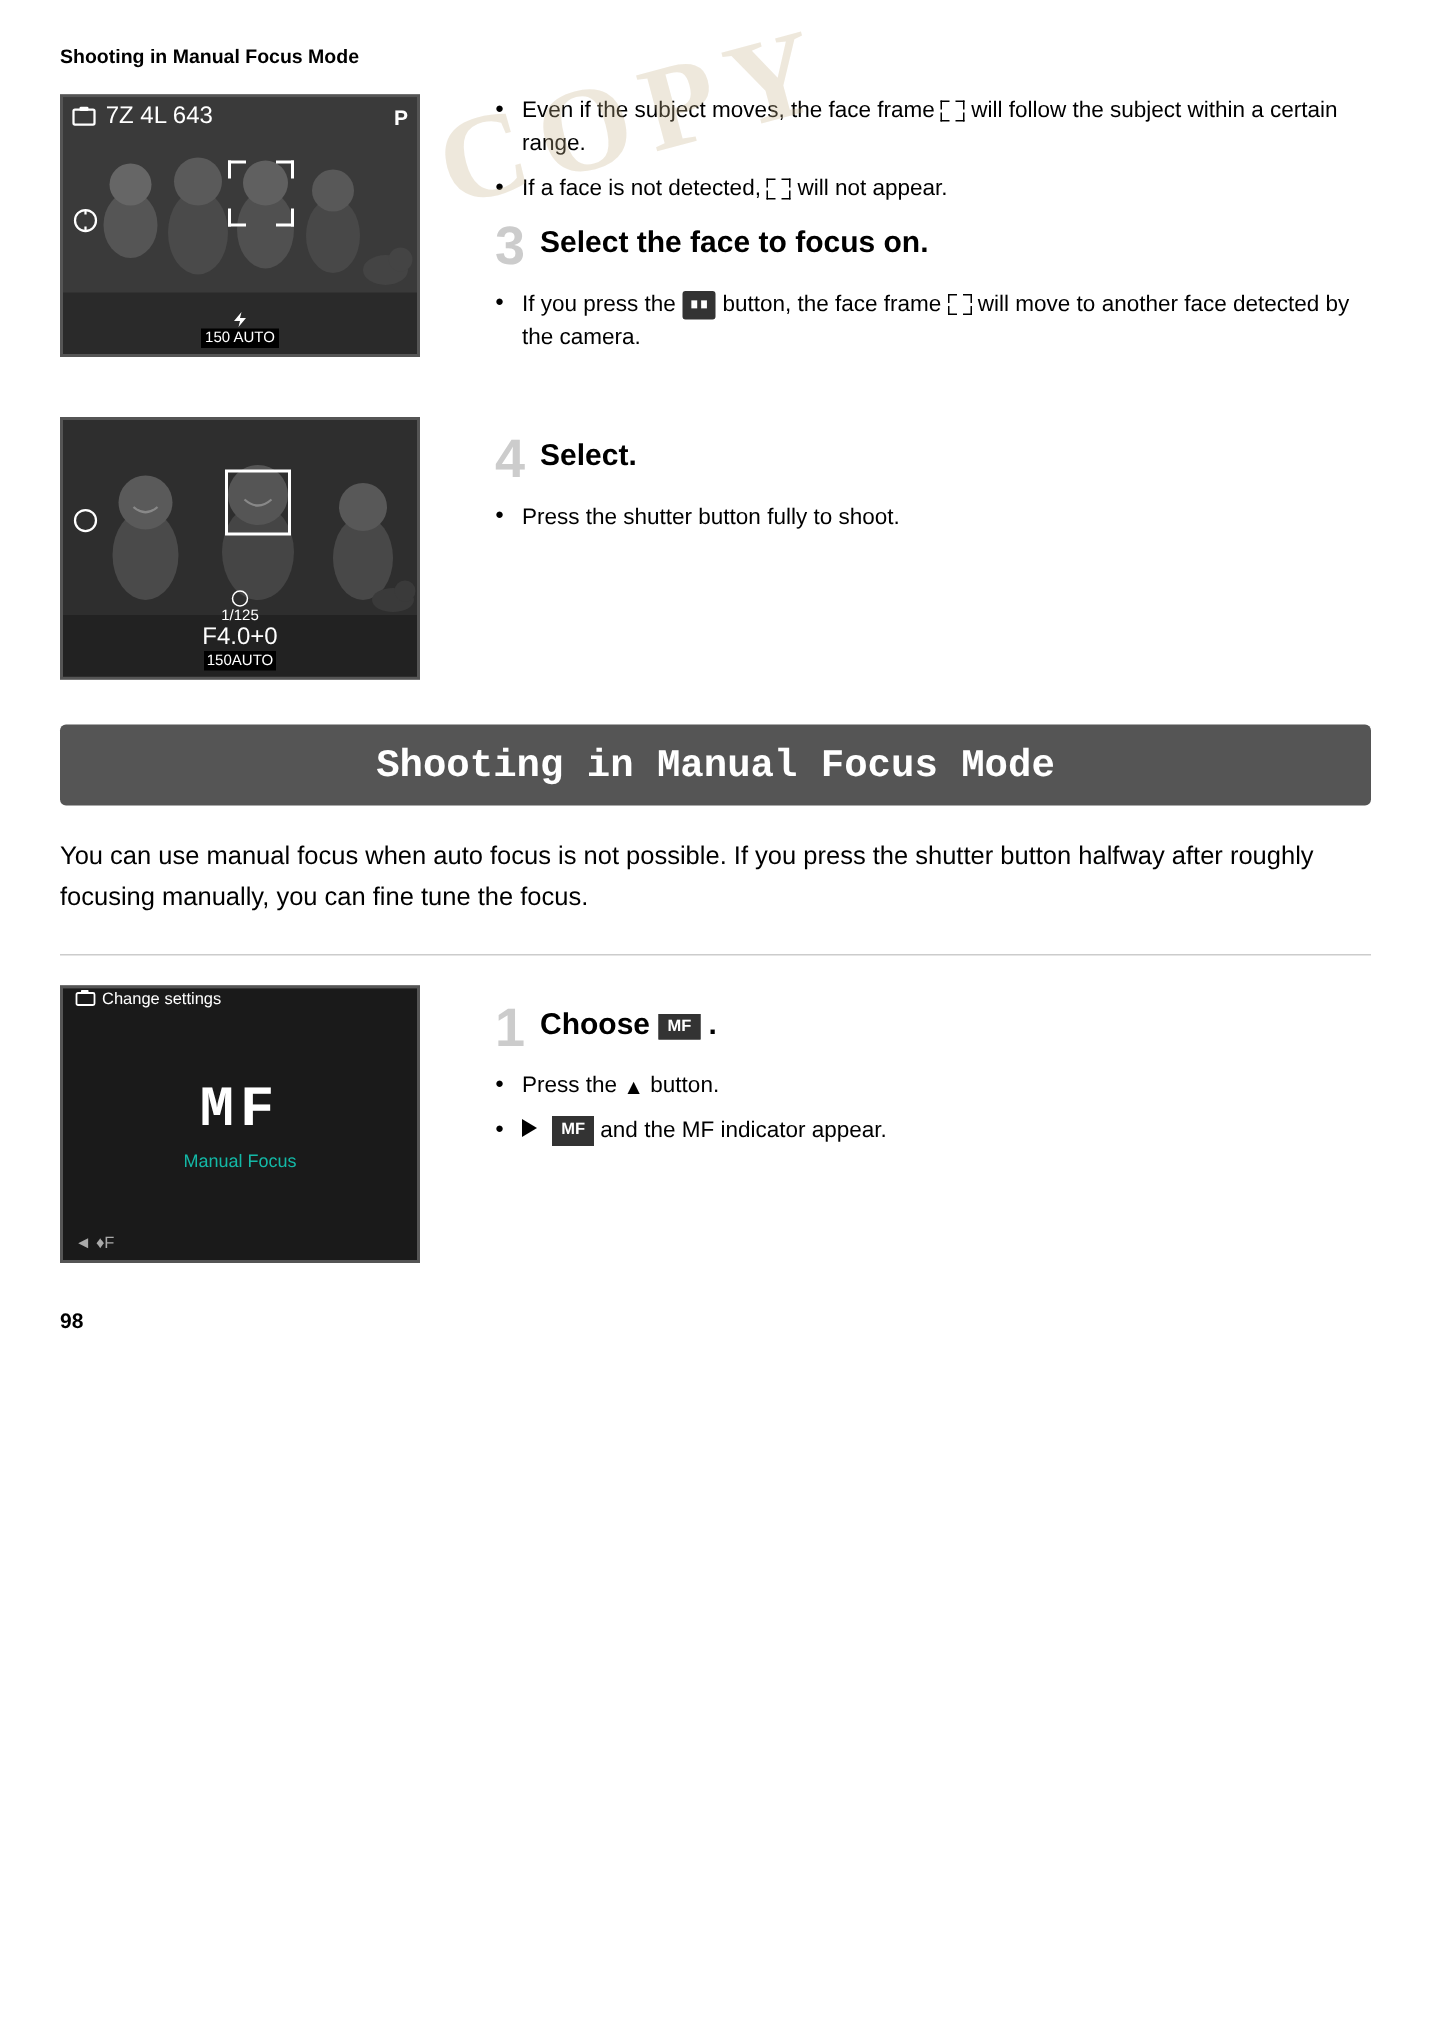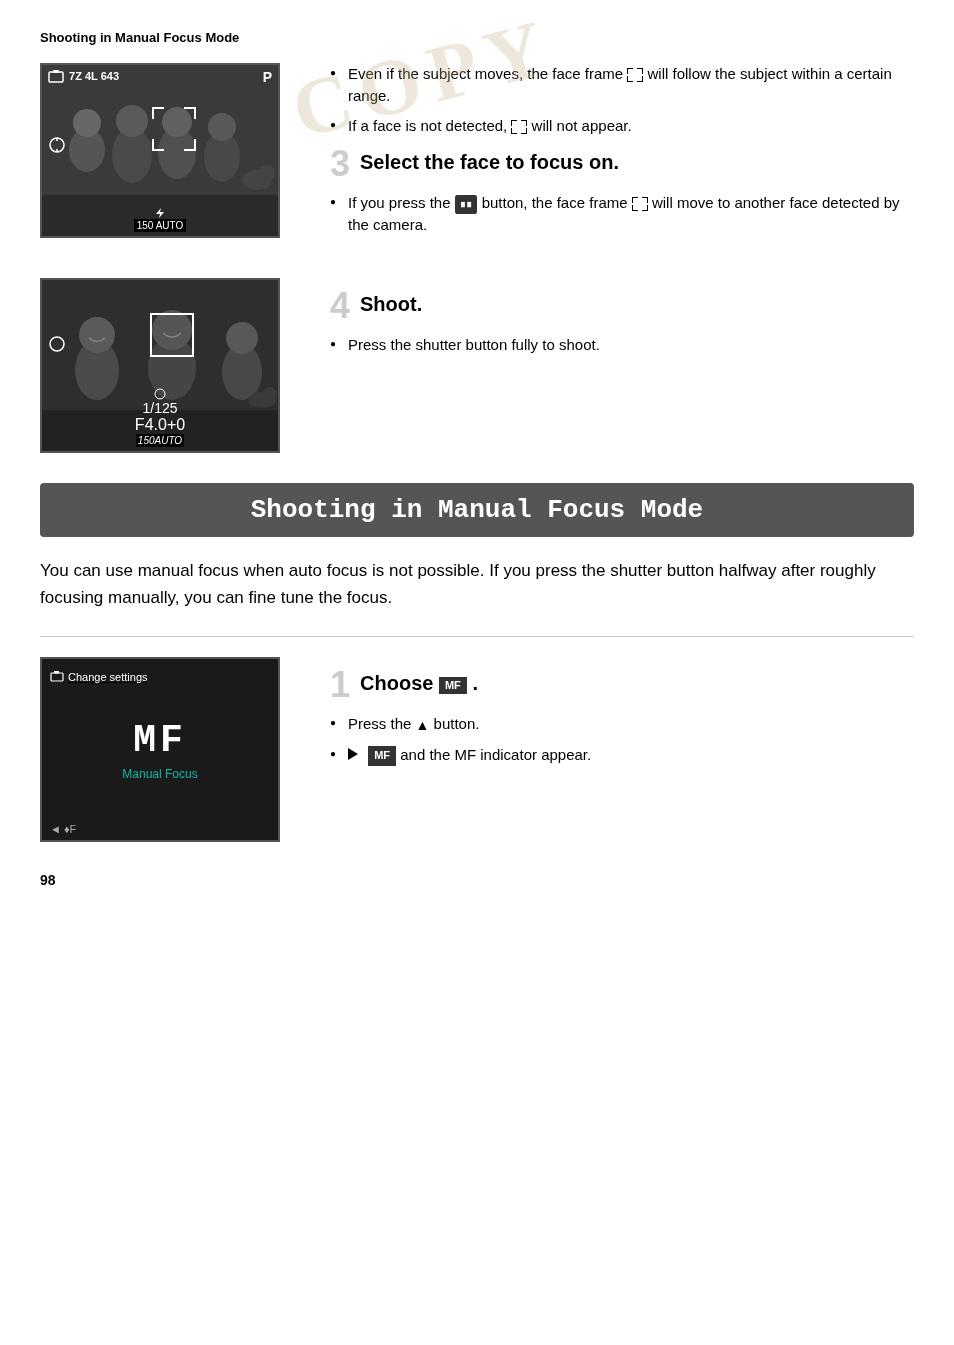--- a/index.html
+++ b/index.html
@@ -91,22 +91,22 @@
       justify-content: space-between;
     }
     .camera-top-bar {
       display: flex;
       justify-content: space-between;
       align-items: center;
       padding: 4px 6px;
     }
     .camera-top-bar span {
       color: #fff;
-      font-size: 11px;
-      font-weight: bold;
+      font-size: 16px;
+      font-weight: normal;
     }
     .camera-bottom-bar {
       display: flex;
       justify-content: space-between;
       align-items: center;
       padding: 4px 6px;
       flex-direction: column;
     }
     .camera-bottom-bar span {
       color: #fff;
@@ -227,26 +227,25 @@
       font-family: 'Courier New', monospace;
       letter-spacing: 4px;
     }
     .mf-label {
       color: #14b8a6;
       font-size: 12px;
       margin-top: 5px;
     }
     .mf-top-bar {
       position: absolute;
-      top: 12px;
+      top: 1px;
       left: 8px;
       display: flex;
       align-items: flex-start;
       gap: 4px;
-      text-decoration: underline;
     }
     .mf-top-bar span {
       color: #fff;
       font-size: 11px;
     }
     .mf-bottom-bar {
       position: absolute;
       bottom: 5px;
       left: 8px;
       right: 8px;
@@ -424,32 +423,32 @@
           <svg width="18" height="18">
             <circle cx="9" cy="9" r="7" fill="none" stroke="#fff" stroke-width="1.5"></circle>
           </svg>
         </div>
         <div class="camera-bottom-bar" style="padding:4px 6px;">
           <span style="color:#fff;font-size:10px;">
             <svg width="12" height="12" style="vertical-align:middle;">
               <circle cx="6" cy="6" r="5" fill="none" stroke="#fff" stroke-width="1"></circle>
             </svg>
           </span>
-          <span style="color:#fff;font-size:14px;">1/125</span>
+          <span style="color:#fff;font-size:10px;">1/125</span>
           <span style="color:#fff;font-size:16px;">F4.0+0</span>
-          <span style="color:#fff;font-size:10px;background:#000;padding:1px 2px;font-style:italic;">150<br style="display:none">AUTO</span>
+          <span style="color:#fff;font-size:10px;background:#000;padding:1px 2px;">150<br style="display:none">AUTO</span>
         </div>
       </div>
     </div>
   </div>
 
   <div class="step-content">
     <div class="step-heading">
       <span class="step-number">4</span>
-      <span class="step-title">Shoot.</span>
+      <span class="step-title">Select.</span>
     </div>
     <ul class="bullet-list">
       <li>
         Press the shutter button fully to shoot.
       </li>
     </ul>
   </div>
 </div>
 
 <div style="position:relative; height:0; overflow:visible;">

